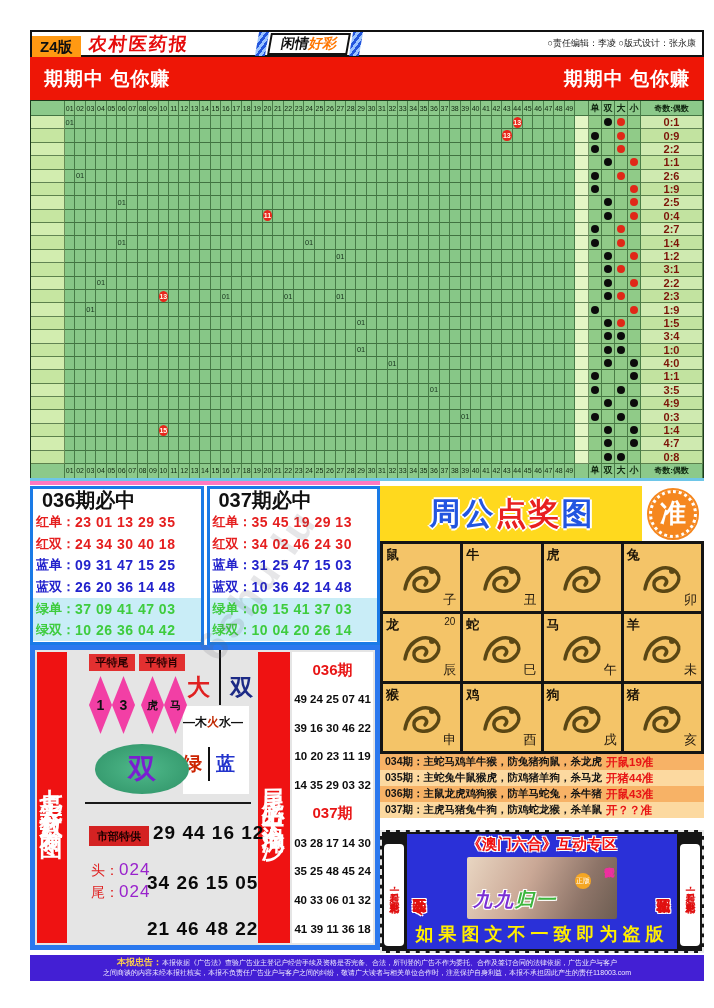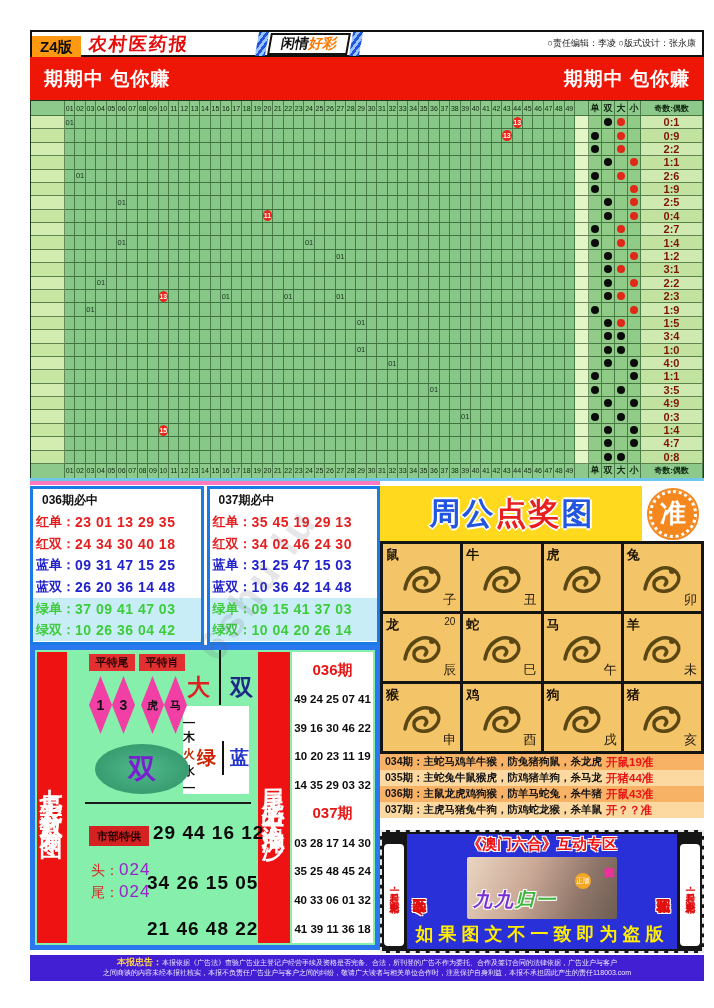--- a/index.html
+++ b/index.html
@@ -56,21 +56,21 @@
   .dot.reddot { background:#e02818; }
 
   
   #div-cyan { left:30px; top:478px; width:674px; height:3px; background:#6ec6e8; }
   #div-pink { left:30px; top:481px; width:350px; height:4px; background:#ff79c1; }
 
   
   #picks { left:30px; top:486px; width:350px; height:159px; display:flex; gap:3px; }
   .pick-panel { flex:1; border:3px solid #1a7ae6; background:#fff; padding:1px 3px;
                 display:flex; flex-direction:column; }
-  .pick-title { font-weight:bold; font-size:12px; color:#111; padding-left:6px; height:21px;
+  .pick-title { font-weight:bold; font-size:20px; color:#111; padding-left:6px; height:21px;
                 display:flex; align-items:center; }
   .prow { display:flex; align-items:center; flex:1; font-weight:bold; white-space:nowrap; }
   .plabel { font-size:13px; }
   .pvals { font-size:14px; letter-spacing:0.5px; }
   .c-red   { color:#e51f1f; } .c-blue { color:#2222cc; } .c-green { color:#3ecc3e; }
   .cyanbg { background:#c9edf7; margin:0 -3px; padding:0 3px; }
 
   
   #zg-titlebar { left:380px; top:486px; width:324px; height:55px; display:flex; }
   #zg-title { flex:1; background:#ffd91e; display:flex; align-items:center; justify-content:center;
@@ -90,40 +90,40 @@
   .zart { position:absolute; left:50%; top:52%; transform:translate(-50%,-50%); opacity:.9; }
   #zg-preds { left:380px; top:754px; width:324px; height:64px; background:#f7b266;
               display:flex; flex-direction:column; }
   .pred-row { flex:1; display:flex; align-items:center; padding-left:5px; font-weight:bold;
               font-size:10.5px; color:#141414; white-space:nowrap; }
   .pred-row:nth-child(even){ background:#fcd9a0; }
   .pred-result { color:#e81515; font-size:11.5px; margin-left:4px; }
 
   
   #qixing { left:30px; top:645px; width:350px; height:305px; border:5px solid #2b78ee;
-            background:#86efac; }
+            background:#e5e5e5; }
   #qx-inner { position:relative; width:340px; height:295px; }
   .red-banner { position:absolute; top:2px; width:30px; height:291px; background:#ef1212;
                 color:#fff; font-weight:bold; font-size:23px; display:flex;
                 align-items:center; justify-content:center; }
   .red-banner .vtext { letter-spacing:7px; }
   #qx-left-banner { left:2px; } #qx-right-banner { left:223px; width:32px; }
   .qx-tag { position:absolute; top:4px; width:46px; height:17px; background:#e23030;
             color:#2a0000; font-weight:bold; font-size:11px; display:flex;
             align-items:center; justify-content:center; }
   #qx-tag1 { left:54px; } #qx-tag2 { left:104px; }
   .diamond { position:absolute; top:26px; width:23px; height:58px; background:#f23fa5;
              clip-path:polygon(50% 0,100% 50%,50% 100%,0 50%); display:flex;
              align-items:center; justify-content:center; font-weight:bold; color:#111; }
   #qx-bigline { position:absolute; left:184px; top:0; width:2px; height:55px; background:#111; }
   #qx-daxiao { position:absolute; left:152px; top:22px; width:66px; display:flex;
                justify-content:space-between; font-weight:bold; font-size:23px; }
   #qx-da { color:#e02020; } #qx-shuangc { color:#1c2a86; }
   #qx-whitebox { position:absolute; left:148px; top:56px; width:66px; height:88px; background:#fff;
-                 display:flex; flex-direction:row; align-items:center; }
+                 display:flex; flex-direction:column; align-items:flex-start; }
   #qx-elements { font-weight:bold; font-size:12px; color:#111; margin-top:8px; }
   #qx-elements .fire { color:#c02800; }
   #qx-gl { display:flex; align-items:center; gap:6px; margin-top:16px; font-weight:bold; font-size:19px; }
   #qx-gl .vline { width:2px; height:34px; background:#111; }
   #qx-green { color:#cc2200; } #qx-blue { color:#2233cc; }
   #qx-ellipse { position:absolute; left:60px; top:94px; width:94px; height:50px; border-radius:50%;
                 background:radial-gradient(#4fb98a,#2e9166); display:flex; align-items:center;
                 justify-content:center; color:#7a1fd0; font-weight:bold; font-size:28px; }
   #qx-hline { position:absolute; left:50px; top:152px; width:166px; height:2px; background:#1a1a1a; }
   #qx-supply { position:absolute; left:54px; top:176px; width:60px; height:20px; background:#d42222;

